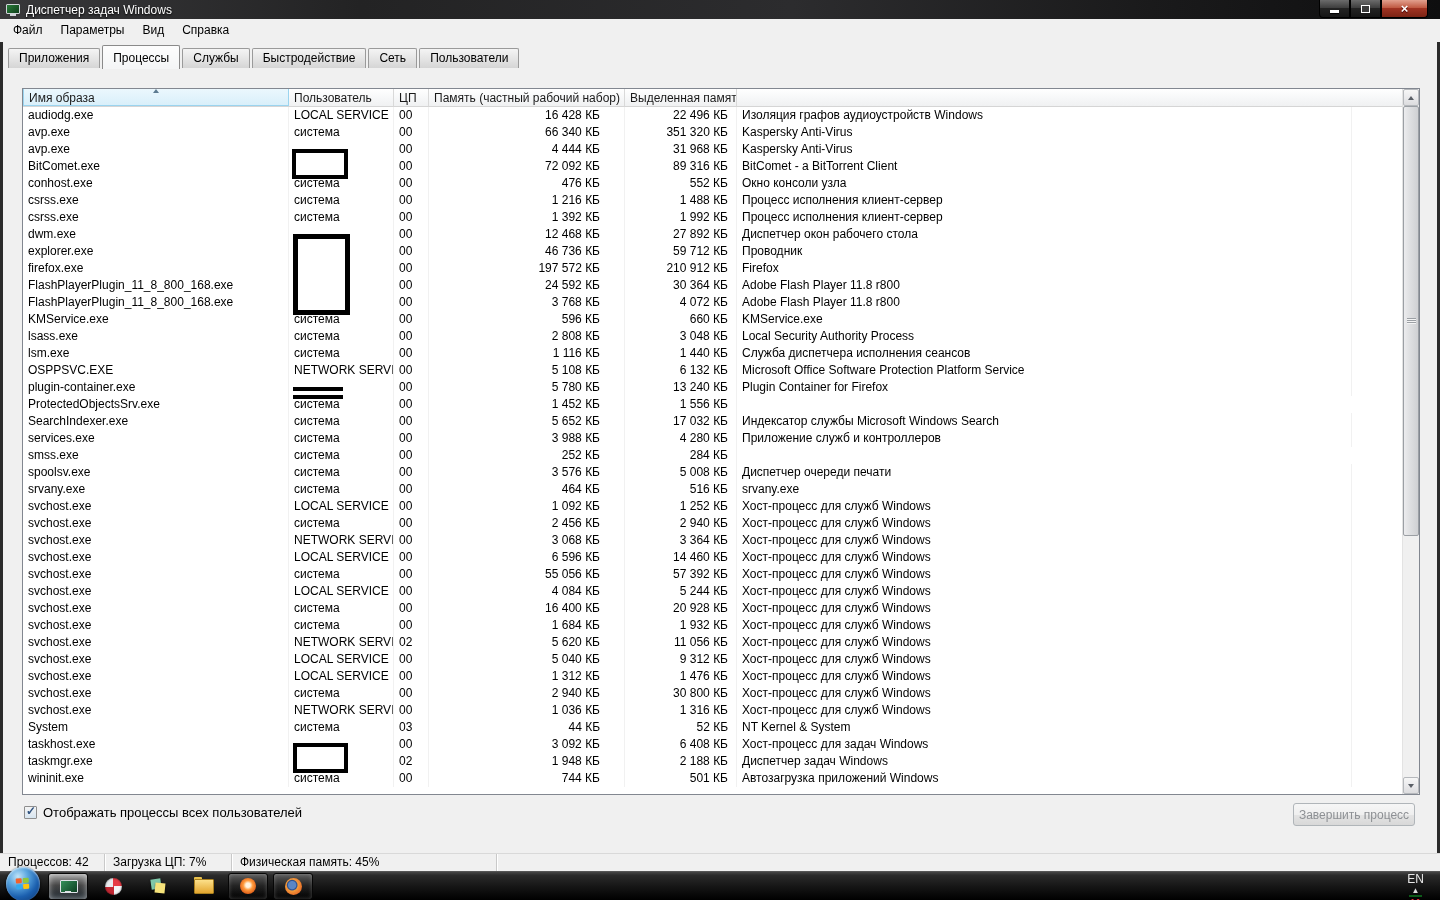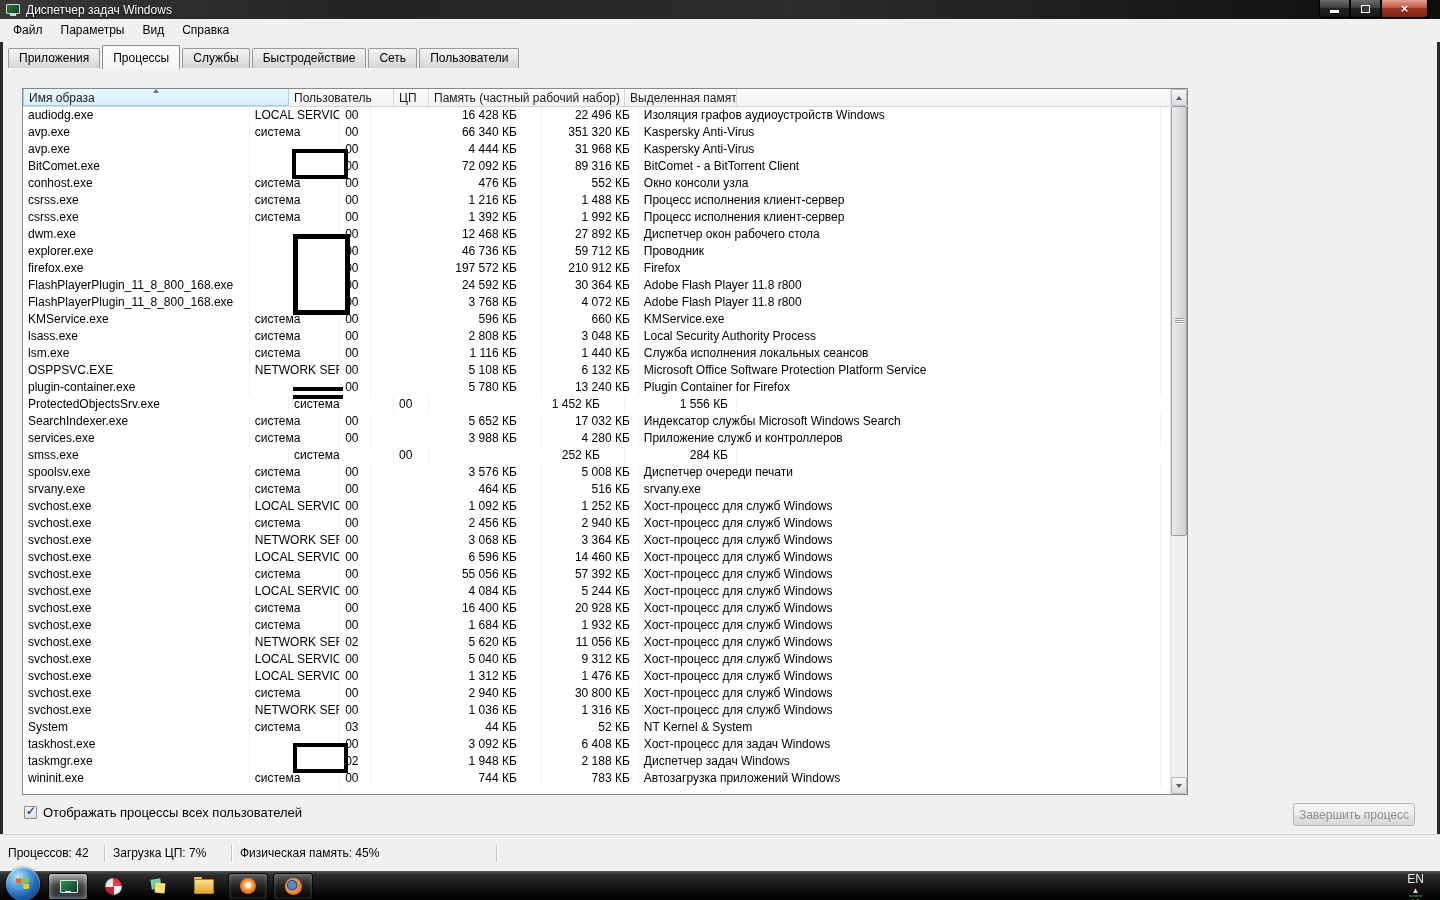--- a/index.html
+++ b/index.html
@@ -36,21 +36,21 @@
   .menu-item { font-size:12px; color:#000; padding:5px 9px; }
 
   .tabstrip { position:relative; height:26px; padding-left:8px; display:flex; align-items:flex-end; }
   .tab { font-size:12px; color:#000; padding:2px 10px 3px 10px; height:20px;
          background:linear-gradient(#f4f4f4,#e2e2e2 60%,#d5d5d5); border:1px solid #9a9a9a; border-bottom:none;
          border-radius:2px 2px 0 0; margin-right:2px; }
   .tab.active { background:linear-gradient(#fdfdfd,#f4f5f6); height:24px; padding-top:5px; z-index:2;
                 border-color:#8a8a8a; margin-bottom:-1px; }
 
   
-  .table-wrap { position:absolute; left:22px; top:88px; width:1166px; height:707px;
+  .table-wrap { position:absolute; left:22px; top:88px; width:1398px; height:707px;
                 background:#fff; border:1px solid #828790; }
   .thead { position:absolute; left:0; top:0; right:17px; height:18px; display:flex;
            background:linear-gradient(#ffffff,#f6f7f8 55%,#f0f1f2); border-bottom:1px solid #d5d5d5; }
   .th { font-size:12px; color:#1a1a1a; padding:1px 4px 0 5px; border-right:1px solid #d9d9d9;
         white-space:nowrap; overflow:hidden; position:relative; line-height:16px; }
   .th.sorted { background:linear-gradient(#ebf7fd,#d9effa); border:1px solid #9bd4ef; border-top:none; }
   .sort-arrow { position:absolute; left:50%; top:0px; margin-left:-3px; width:0; height:0;
                 border-left:3px solid transparent; border-right:3px solid transparent; border-bottom:4px solid #5d7b91; }
   .tbody { position:absolute; left:0; top:18px; right:17px; bottom:0; overflow:hidden; background:#fff; }
   .row { display:flex; height:17px; }
@@ -82,21 +82,21 @@
   .checkbox { width:13px; height:13px; border:1px solid #8e8e8e; border-radius:1px;
               background:linear-gradient(#f4f4f4,#d7e5f0); position:relative; }
   .checkbox .mark { position:absolute; left:1px; top:-3px; font-size:12px; font-weight:bold; color:#31537f; }
   .chk-label { font-size:13px; color:#000; }
 
   .end-btn { position:absolute; left:1293px; top:803px; width:122px; height:23px;
              border:1px solid #b0b5b9; border-radius:3px;
              background:linear-gradient(#f6f6f6,#efefef 50%,#e4e4e4 51%,#d8d8d8);
              font-size:12px; color:#8d9094; font-family:"Liberation Sans",sans-serif; }
 
-  .statusbar { position:absolute; left:0; bottom:0; width:100%; height:37px; background:#f0f0f0;
+  .statusbar { position:absolute; left:0; bottom:0; width:100%; height:18px; background:#f0f0f0;
                border-top:1px solid #d9d9d9; display:flex; align-items:center; }
   .status-cell { font-size:12px; color:#000; padding:0 8px; height:17px; line-height:17px;
                  border-right:1px solid #c9c9c9; box-shadow:1px 0 0 #fff; }
   .status-cell.p1{ width:105px; } .status-cell.p2{ width:127px; } .status-cell.p3{ width:265px; }
   .status-cell.pfill{ flex:1; border-right:none; box-shadow:none; }
 
   
   .taskbar { position:absolute; left:0; bottom:0; width:1440px; height:29px;
              background:linear-gradient(#454545 0%,#2a2a2a 12%,#141414 55%,#000 100%);
              border-top:1px solid #555; display:flex; align-items:center; }
@@ -339,21 +339,21 @@
             <div class="c w-commit">3 048 КБ</div>
             <div class="c w-desc">Local Security Authority Process</div>
             <div class="c w-fill"></div>
           </div>
           <div class="row">
             <div class="c w-name">lsm.exe</div>
             <div class="c w-user">система</div>
             <div class="c w-cpu">00</div>
             <div class="c w-mem">1 116 КБ</div>
             <div class="c w-commit">1 440 КБ</div>
-            <div class="c w-desc">Служба исполнения локальных сеансов</div>
+            <div class="c w-desc">Служба диспетчера исполнения сеансов</div>
             <div class="c w-fill"></div>
           </div>
           <div class="row">
             <div class="c w-name">OSPPSVC.EXE</div>
             <div class="c w-user">NETWORK SERVICE</div>
             <div class="c w-cpu">00</div>
             <div class="c w-mem">5 108 КБ</div>
             <div class="c w-commit">6 132 КБ</div>
             <div class="c w-desc">Microsoft Office Software Protection Platform Service</div>
             <div class="c w-fill"></div>
@@ -561,21 +561,21 @@
             <div class="c w-mem">1 948 КБ</div>
             <div class="c w-commit">2 188 КБ</div>
             <div class="c w-desc">Диспетчер задач Windows</div>
             <div class="c w-fill"></div>
           </div>
           <div class="row">
             <div class="c w-name">wininit.exe</div>
             <div class="c w-user">система</div>
             <div class="c w-cpu">00</div>
             <div class="c w-mem">744 КБ</div>
-            <div class="c w-commit">783 КБ</div>
+            <div class="c w-commit">501 КБ</div>
             <div class="c w-desc">Автозагрузка приложений Windows</div>
             <div class="c w-fill"></div>
           </div>
         </div>
 
       <div class="redact" style="left:269px; top:60px;  width:56px; height:30px;"></div>
       <div class="redact" style="left:270px; top:145px; width:57px; height:81px; border-width:5px;"></div>
       <div class="redact bar" style="left:270px; top:298px; width:50px; height:12px;"></div>
       <div class="redact" style="left:270px; top:654px; width:55px; height:30px;"></div>
 

